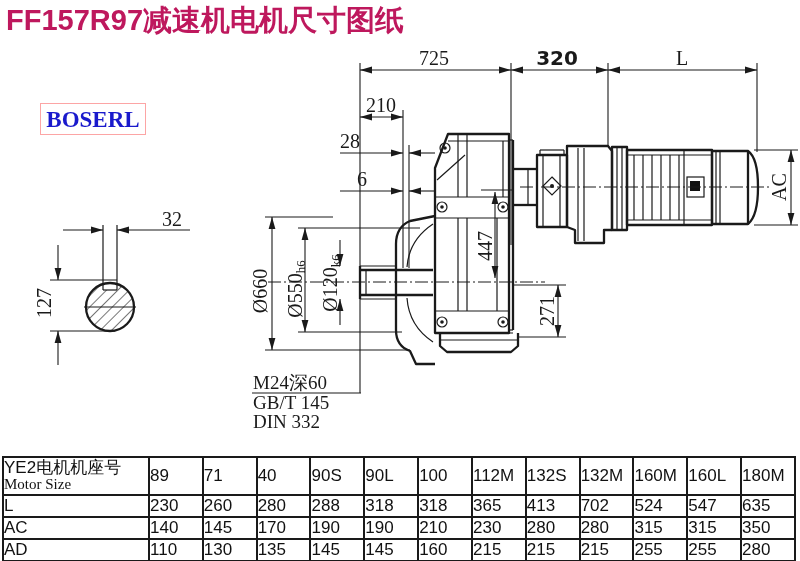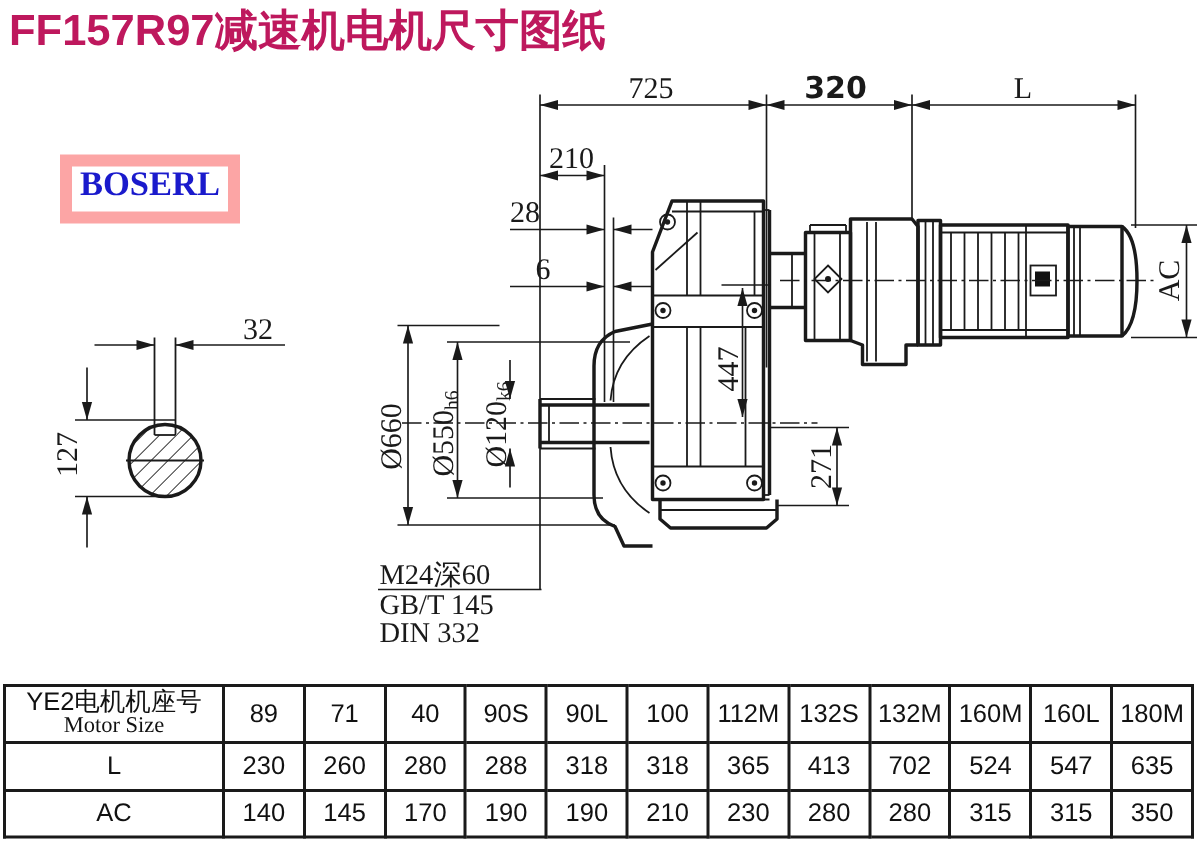--- a/index.html
+++ b/index.html
@@ -6,42 +6,42 @@
   body{
     width:800px;height:561px;position:relative;overflow:hidden;
     background:#ffffff;font-family:"Liberation Sans",sans-serif;color:#111;
   }
   .title{
     position:absolute;left:6px;top:1px;font-size:29px;font-weight:bold;
     color:#be185d;letter-spacing:0;white-space:nowrap;
   }
   .logo{
     position:absolute;left:40px;top:103px;width:104px;height:30px;
-    border:8px solid #fca5a5;background:#fff;
-    display:flex;justify-content:center;
+    border:1px solid #fca5a5;background:#fff;
+    display:flex;align-items:center;justify-content:center;
   }
   .logo span{
     font-family:"Liberation Serif","DejaVu Serif",serif;font-weight:bold;
     font-size:23px;color:#1a1acc;line-height:1;
   }
   svg.draw{position:absolute;left:0;top:0}
   svg.draw text{fill:#1a1a1a}
   .dim{font-family:"Liberation Serif","DejaVu Serif",serif;font-size:20px}
   .dimb{font-family:"DejaVu Sans","Liberation Sans",sans-serif;font-size:20px;font-weight:bold}
   .note{font-family:"Liberation Serif","DejaVu Serif",serif;font-size:19px}
   .o2{stroke:#1a1a1a;stroke-width:2.3;fill:none;stroke-linejoin:round}
   .o1{stroke:#1a1a1a;stroke-width:1.2;fill:none}
   .dl{stroke:#1a1a1a;stroke-width:1.1;fill:none}
   .cl{stroke:#1a1a1a;stroke-width:1;fill:none;stroke-dasharray:13 3 2 3}
   table.spec{
     position:absolute;left:2px;top:456px;width:794px;height:103px;
     border-collapse:collapse;table-layout:fixed;background:#fff;
   }
   table.spec th,table.spec td{
-    border:2px solid #1a1a1a;text-align:center;vertical-align:middle;
+    border:2px solid #1a1a1a;text-align:left;vertical-align:middle;
     padding:0;font-weight:normal;font-size:17px;color:#111;line-height:1.05;
   }
   table.spec col.c0{width:146px}
   tr.hrow th{height:36px}
   tr.drow td{height:20px}
   .hcn{font-size:17px}
   .hen{font-family:Liberation Serif, serif;font-size:15px}
 </style>
 </head>
 <body>
@@ -300,14 +300,29 @@
         <td>190</td>
         <td>190</td>
         <td>210</td>
         <td>230</td>
         <td>280</td>
         <td>280</td>
         <td>315</td>
         <td>315</td>
         <td>350</td>
       </tr>
+      <tr class="drow">
+        <td>AD</td>
+        <td>110</td>
+        <td>130</td>
+        <td>135</td>
+        <td>145</td>
+        <td>145</td>
+        <td>160</td>
+        <td>215</td>
+        <td>215</td>
+        <td>215</td>
+        <td>255</td>
+        <td>255</td>
+        <td>280</td>
+      </tr>
     </tbody>
 </table>
 
 </body></html>

